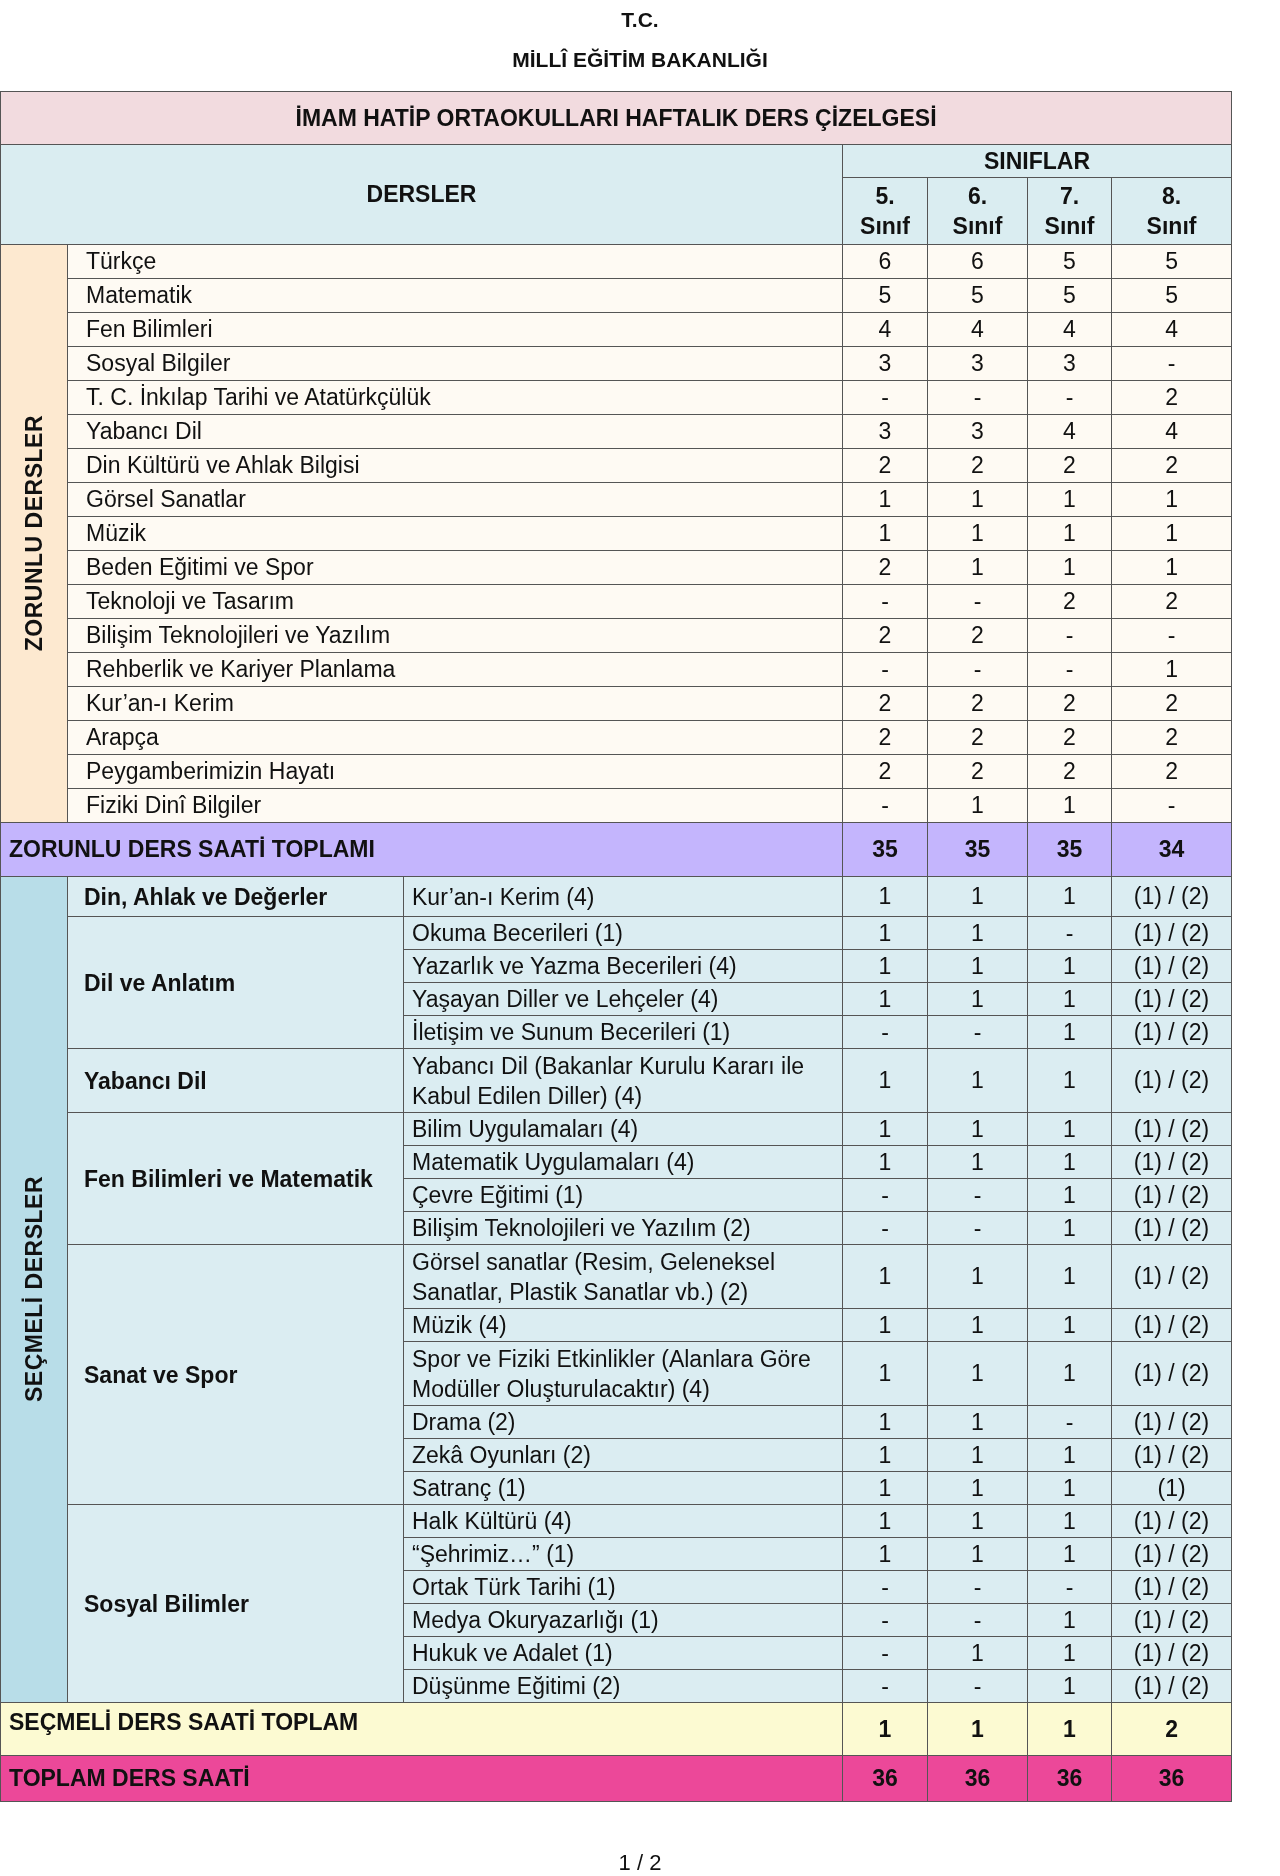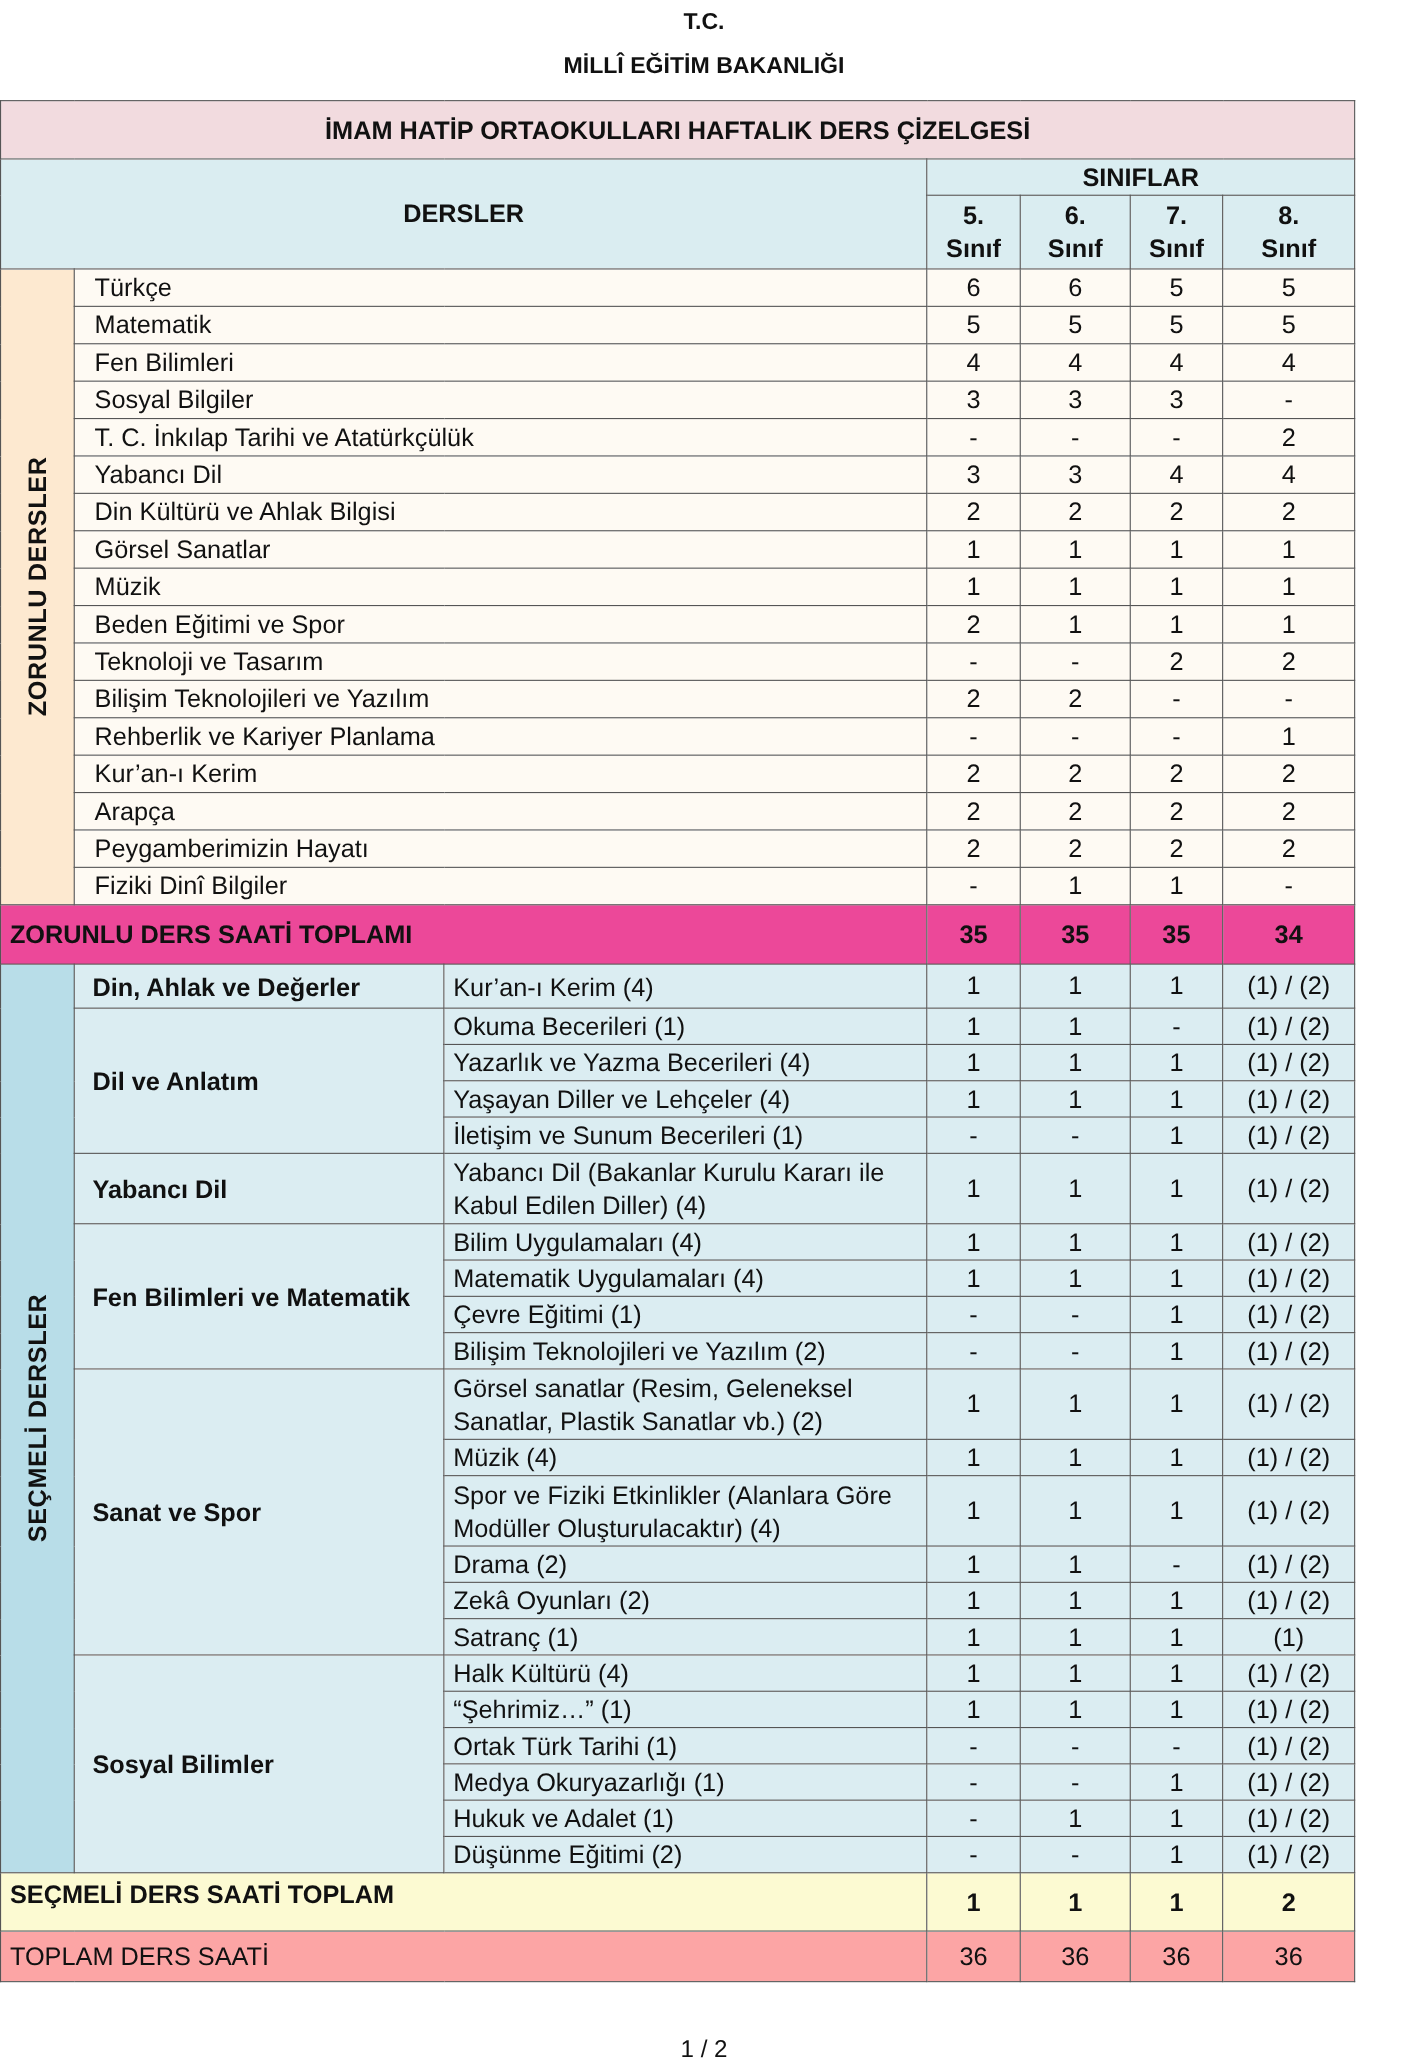--- a/index.html
+++ b/index.html
@@ -20,23 +20,23 @@
   .head td { background:#daedf1; text-align:center; font-weight:bold; font-size:23px; }
   .z td { background:#fefaf3; height:33px; }
   .z td.band { background:#fde9d0; }
   .s td { background:#dbedf2; }
   .s td.band { background:#b8dde8; }
   .num { text-align:center; }
   .sub { padding-left:18px !important; }
   .ssub { padding-left:8px !important; line-height:30px; }
   .cat { padding-left:16px !important; font-weight:bold; line-height:34px; }
   .vert { writing-mode:vertical-rl; transform:rotate(180deg); font-weight:bold; font-size:23px; letter-spacing:0.5px; margin:0 auto; white-space:nowrap; }
-  .ztot td { background:#ec4899; height:53px; font-weight:bold; font-size:23px;margin-top:36px; }
+  .ztot td { background:#c4b5fd; height:53px; font-weight:bold; font-size:23px;margin-top:36px; }
   .stot td { background:#fcfad2; height:46px; font-weight:bold; font-size:23px; }
-  .tot td { background:#fca5a5; height:45px; font-weight:normal; font-size:23px; }
+  .tot td { background:#ec4899; height:45px; font-weight:bold; font-size:23px; }
   .lbl { padding-left:8px !important; }
   .stot .lbl { vertical-align:top; padding-top:6px !important; }
 </style>
 </head>
 <body>
 
 <div class="hdr1">T.C.</div>
 <div class="hdr2">MİLLÎ EĞİTİM BAKANLIĞI</div>
 
 <table class="sched">

